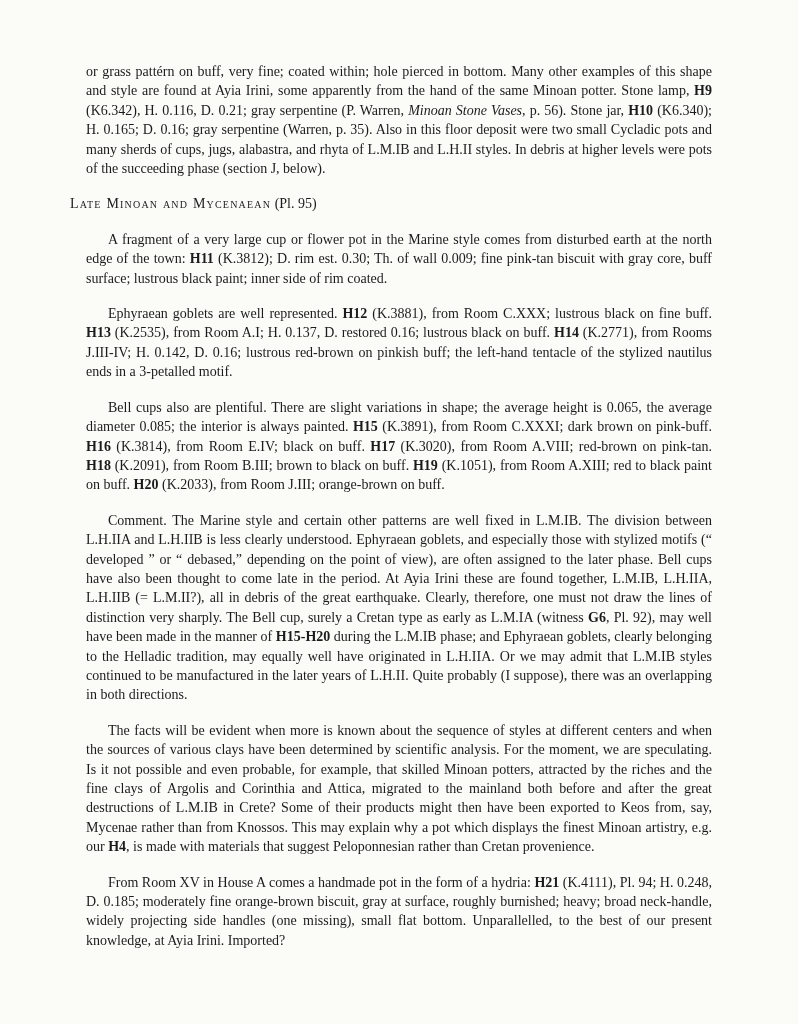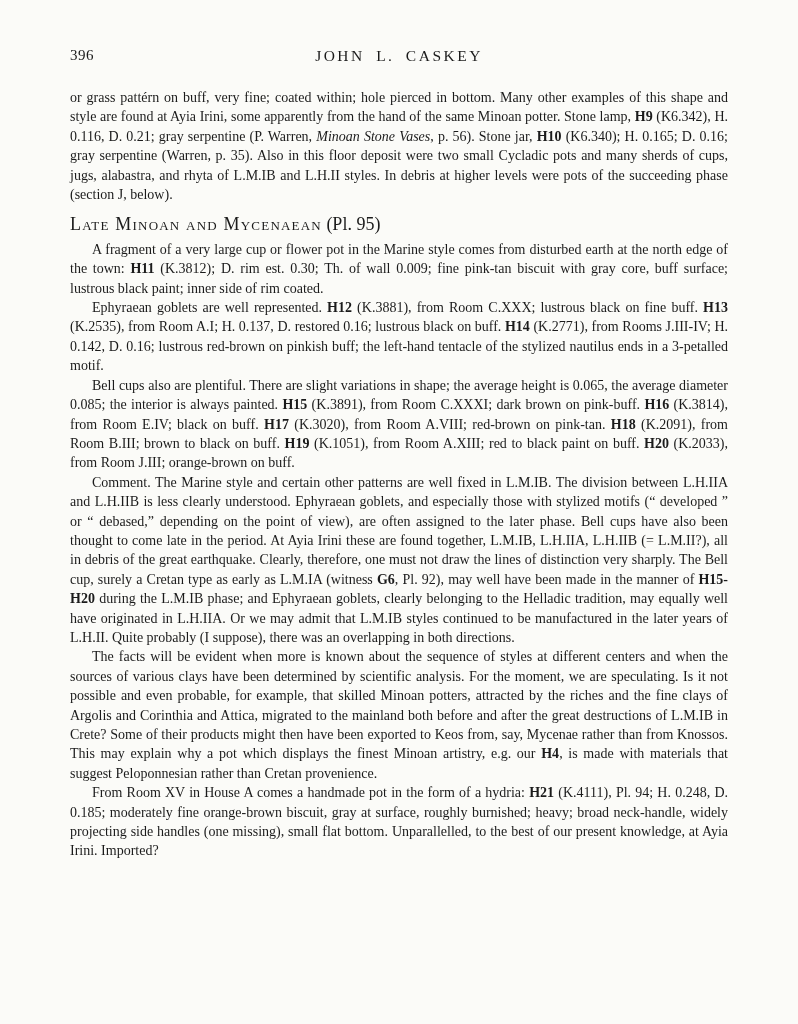--- a/index.html
+++ b/index.html
@@ -32,47 +32,43 @@
     top: 0;
     font-size: 15px;
     letter-spacing: 0.5px;
   }
   .running-head {
     font-size: 15.5px;
     letter-spacing: 2.5px;
     word-spacing: 5px;
   }
   .body-content p.para {
-    margin: 0;
+    margin: 16px;
     text-align: justify;
   }
   .body-content p.para.indent {
     text-indent: 22px;
   }
   .body-content h2.section-heading {
     margin: 11px 0 5px 0;
-    font-size: 18px;
+    font-size: 14px;
     font-weight: normal;
     text-align: left;
   }
   .b { font-weight: bold; }
   .i { font-style: italic; }
   .sc {
     font-variant: small-caps;
     letter-spacing: 1.2px;
   }
 </style>
 </head>
 <body>
 
 <div class="page">
-  <div class="page-header">
-    <span class="page-number">396</span>
-    <span class="running-head">JOHN L. CASKEY</span>
-  </div>
   <div class="body-content">
       <p class="para"><span>or grass pattérn on buff, very fine; coated within; hole pierced in bottom. Many other examples of this shape and style are found at Ayia Irini, some apparently from the hand of the same Minoan potter. Stone lamp, </span><span class="b">H9</span><span> (K6.342), H. 0.116, D. 0.21; gray serpentine (P. Warren, </span><span class="i">Minoan Stone Vases</span><span>, p. 56). Stone jar, </span><span class="b">H10</span><span> (K6.340); H. 0.165; D. 0.16; gray serpentine (Warren, p. 35). Also in this floor deposit were two small Cycladic pots and many sherds of cups, jugs, alabastra, and rhyta of L.M.IB and L.H.II styles. In debris at higher levels were pots of the succeeding phase (section J, below).</span></p>
       <h2 class="section-heading"><span class="sc">Late Minoan and Mycenaean</span><span> (Pl. 95)</span></h2>
       <p class="para indent"><span>A fragment of a very large cup or flower pot in the Marine style comes from disturbed earth at the north edge of the town: </span><span class="b">H11</span><span> (K.3812); D. rim est. 0.30; Th. of wall 0.009; fine pink-tan biscuit with gray core, buff surface; lustrous black paint; inner side of rim coated.</span></p>
       <p class="para indent"><span>Ephyraean goblets are well represented. </span><span class="b">H12</span><span> (K.3881), from Room C.XXX; lustrous black on fine buff. </span><span class="b">H13</span><span> (K.2535), from Room A.I; H. 0.137, D. restored 0.16; lustrous black on buff. </span><span class="b">H14</span><span> (K.2771), from Rooms J.III-IV; H. 0.142, D. 0.16; lustrous red-brown on pinkish buff; the left-hand tentacle of the stylized nautilus ends in a 3-petalled motif.</span></p>
       <p class="para indent"><span>Bell cups also are plentiful. There are slight variations in shape; the average height is 0.065, the average diameter 0.085; the interior is always painted. </span><span class="b">H15</span><span> (K.3891), from Room C.XXXI; dark brown on pink-buff. </span><span class="b">H16</span><span> (K.3814), from Room E.IV; black on buff. </span><span class="b">H17</span><span> (K.3020), from Room A.VIII; red-brown on pink-tan. </span><span class="b">H18</span><span> (K.2091), from Room B.III; brown to black on buff. </span><span class="b">H19</span><span> (K.1051), from Room A.XIII; red to black paint on buff. </span><span class="b">H20</span><span> (K.2033), from Room J.III; orange-brown on buff.</span></p>
       <p class="para indent"><span>Comment. The Marine style and certain other patterns are well fixed in L.M.IB. The division between L.H.IIA and L.H.IIB is less clearly understood. Ephyraean goblets, and especially those with stylized motifs (“ developed ” or “ debased,” depending on the point of view), are often assigned to the later phase. Bell cups have also been thought to come late in the period. At Ayia Irini these are found together, L.M.IB, L.H.IIA, L.H.IIB (= L.M.II?), all in debris of the great earthquake. Clearly, therefore, one must not draw the lines of distinction very sharply. The Bell cup, surely a Cretan type as early as L.M.IA (witness </span><span class="b">G6</span><span>, Pl. 92), may well have been made in the manner of </span><span class="b">H15-H20</span><span> during the L.M.IB phase; and Ephyraean goblets, clearly belonging to the Helladic tradition, may equally well have originated in L.H.IIA. Or we may admit that L.M.IB styles continued to be manufactured in the later years of L.H.II. Quite probably (I suppose), there was an overlapping in both directions.</span></p>
       <p class="para indent"><span>The facts will be evident when more is known about the sequence of styles at different centers and when the sources of various clays have been determined by scientific analysis. For the moment, we are speculating. Is it not possible and even probable, for example, that skilled Minoan potters, attracted by the riches and the fine clays of Argolis and Corinthia and Attica, migrated to the mainland both before and after the great destructions of L.M.IB in Crete? Some of their products might then have been exported to Keos from, say, Mycenae rather than from Knossos. This may explain why a pot which displays the finest Minoan artistry, e.g. our </span><span class="b">H4</span><span>, is made with materials that suggest Peloponnesian rather than Cretan provenience.</span></p>
       <p class="para indent"><span>From Room XV in House A comes a handmade pot in the form of a hydria: </span><span class="b">H21</span><span> (K.4111), Pl. 94; H. 0.248, D. 0.185; moderately fine orange-brown biscuit, gray at surface, roughly burnished; heavy; broad neck-handle, widely projecting side handles (one missing), small flat bottom. Unparallelled, to the best of our present knowledge, at Ayia Irini. Imported?</span></p>
     </div>

